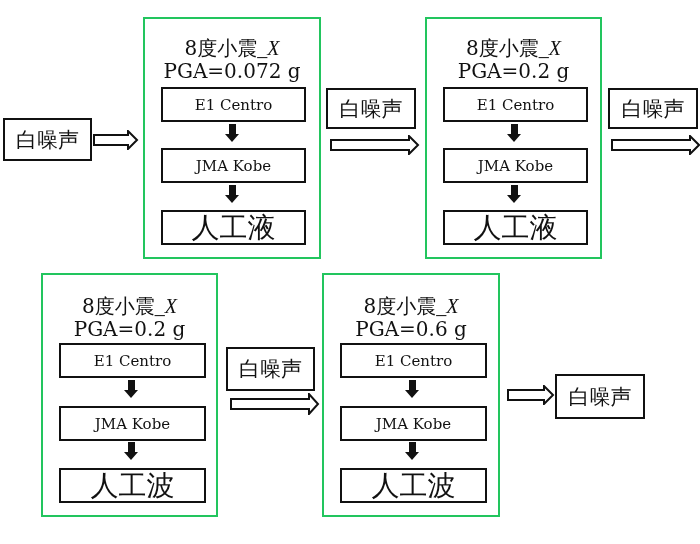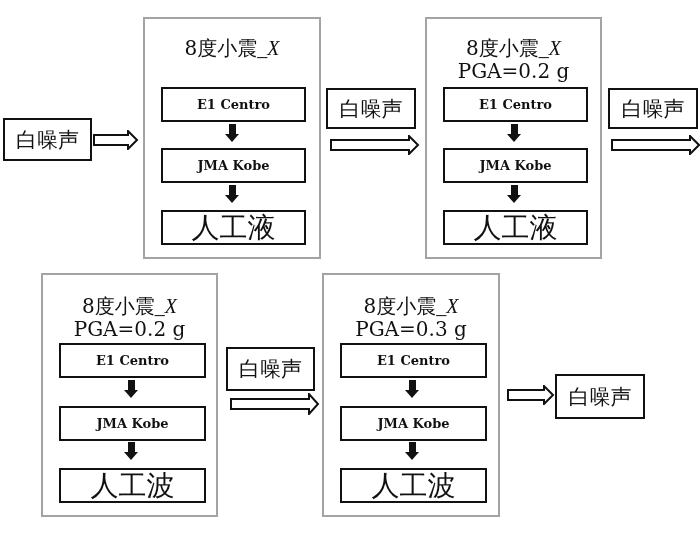--- a/index.html
+++ b/index.html
@@ -1,23 +1,23 @@
 <!DOCTYPE html>
 <html><head>
 <meta charset="utf-8">
 <style>
   html, body { margin:0; padding:0; background:#ffffff; }
   body { width:700px; height:544px; position:relative; overflow:hidden;
          font-family: "DejaVu Serif", "Liberation Serif", serif; color:#111; }
   .abs { position:absolute; box-sizing:border-box; }
-  .stage { border:2px solid #a3a3a3; background:#fff; }
+  .stage { border:2px solid #22c55e; background:#fff; }
   .stage-title { position:absolute; left:0; right:0; text-align:center; font-size:20px; line-height:22px; }
   .stage-title .x { font-style:italic; font-family:"Liberation Serif", serif; }
   .wave { position:absolute; border:2px solid #111; background:#fff; text-align:center;
-          font-size:13px; font-weight:bold; display:flex; align-items:center; justify-content:center; }
+          font-size:15px; font-weight:normal; display:flex; align-items:center; justify-content:center; }
   .wave.cn { font-weight:normal; font-size:28px; }
   .down { position:absolute; width:0; height:0; }
   .down .shaft { position:absolute; left:-3px; top:0; width:7px; height:11px; background:#111; }
   .down .head { position:absolute; left:-7px; top:10px; width:0; height:0;
                 border-left:7px solid transparent; border-right:7px solid transparent; border-top:8px solid #111; }
   .noise { border:2px solid #111; background:#fff; font-size:21px; display:flex; align-items:center; justify-content:center; }
   .harrow { position:absolute; }
 </style>
 </head>
 <body>
@@ -26,20 +26,21 @@
   <span>白噪声</span>
 </div>
 <svg class="harrow" style="left:92px;top:130px;" width="48" height="20">
   <path d="M2,5 H36 V1 L45,10 L36,19 V15 H2 Z" fill="#fff" stroke="#111" stroke-width="2"></path>
 </svg>
 
 <div class="abs stage" style="left:143px;top:17px;width:178px;height:242px;">
   <div class="stage-title" style="top:18px;">
     <span>8度小震</span><span class="x">_X</span>
   </div>
+  <div class="stage-title" style="top:41px;">PGA=0.072 g</div>
   <div class="wave" style="left:16px;top:68px;width:141px;height:31px;">
       <span>E1 Centro</span>
     </div>
   <div class="down" style="left:87px;top:105px;">
       <div class="shaft"></div>
       <div class="head"></div>
     </div>
   <div class="wave" style="left:16px;top:129px;width:141px;height:31px;">
       <span>JMA Kobe</span>
     </div>
@@ -118,21 +119,21 @@
   <span>白噪声</span>
 </div>
 <svg class="harrow" style="left:229px;top:393px;" width="92" height="22">
   <path d="M2,6 H80 V1 L89,11 L80,21 V16 H2 Z" fill="#fff" stroke="#111" stroke-width="2"></path>
 </svg>
 
 <div class="abs stage" style="left:322px;top:273px;width:178px;height:244px;">
   <div class="stage-title" style="top:20px;">
     <span>8度小震</span><span class="x">_X</span>
   </div>
-  <div class="stage-title" style="top:43px;">PGA=0.3 g</div>
+  <div class="stage-title" style="top:43px;">PGA=0.6 g</div>
   <div class="wave" style="left:16px;top:68px;width:143px;height:31px;">
       <span>E1 Centro</span>
     </div>
   <div class="down" style="left:88px;top:105px;">
       <div class="shaft"></div>
       <div class="head"></div>
     </div>
   <div class="wave" style="left:16px;top:131px;width:143px;height:31px;">
       <span>JMA Kobe</span>
     </div>

